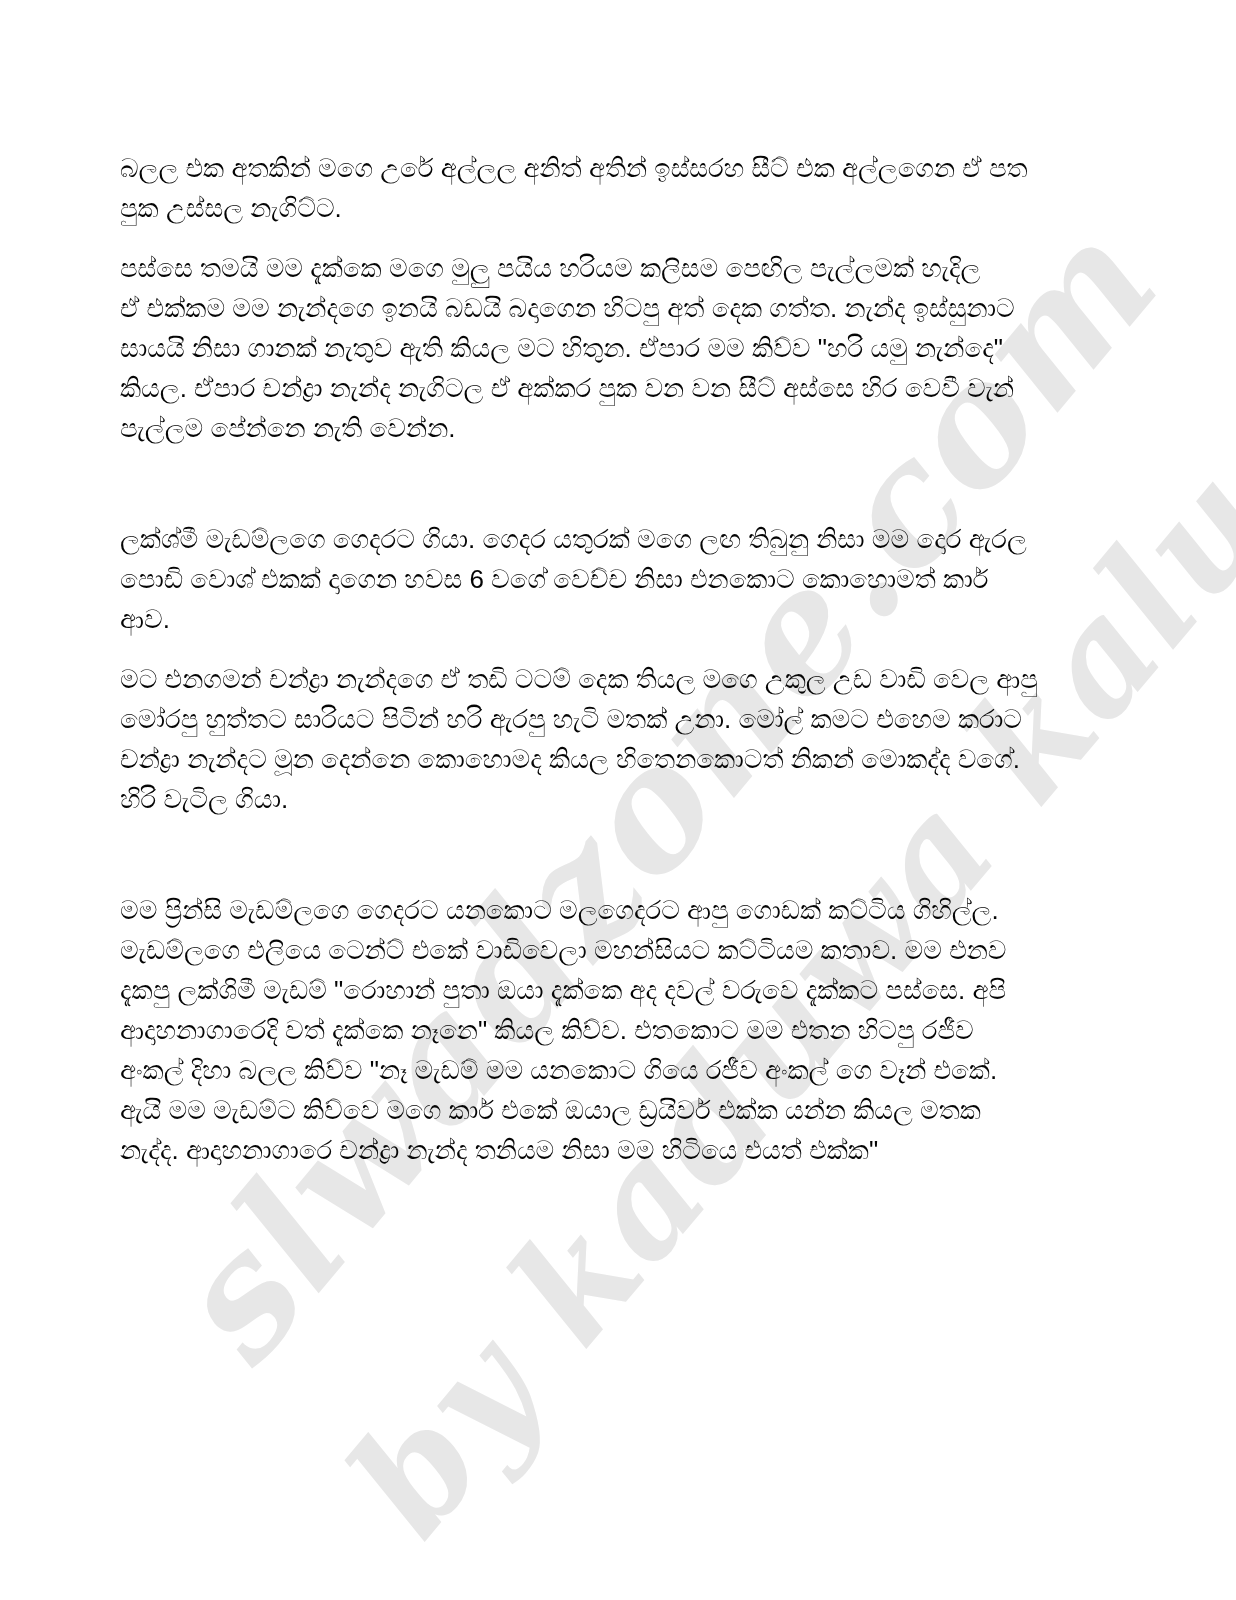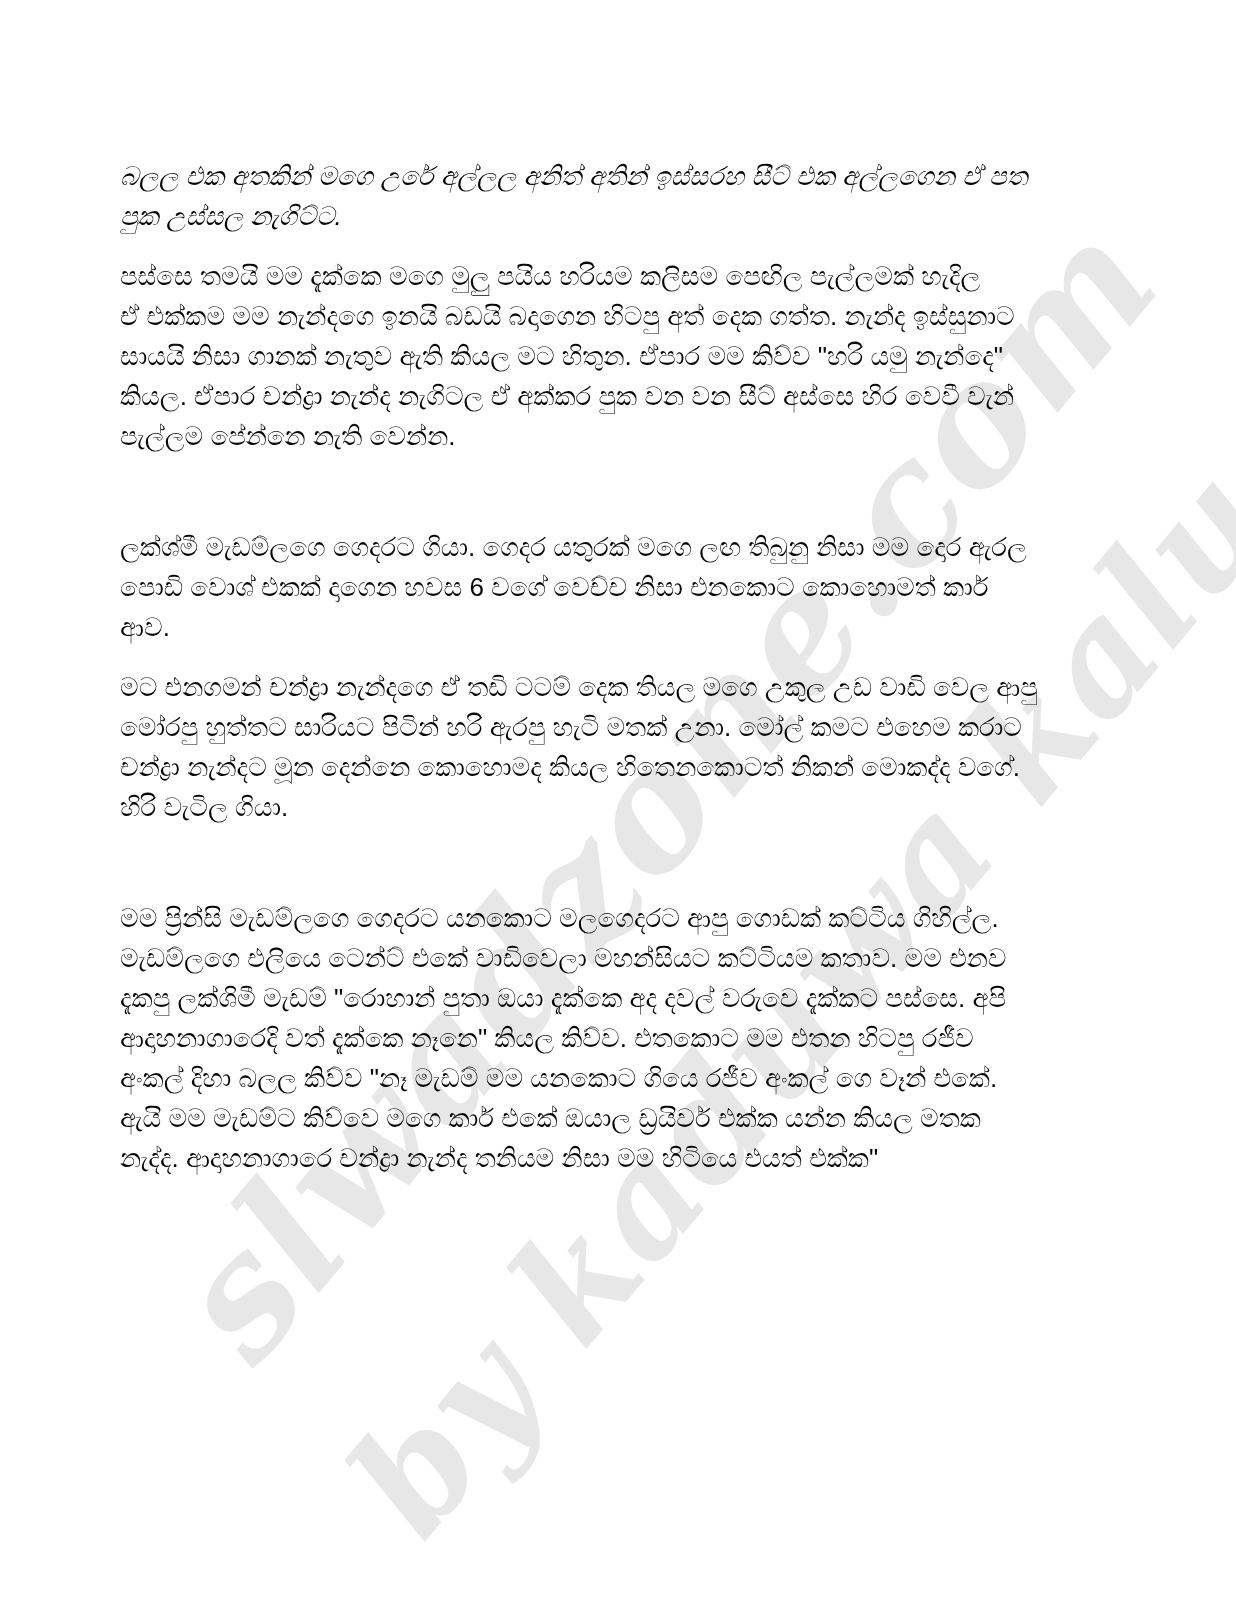--- a/index.html
+++ b/index.html
@@ -47,22 +47,21 @@
     right: 118px;
     color: #050505;
     font-family: "Liberation Sans", sans-serif;
     font-size: 26px;
     line-height: 40px;
   }
   .para {
     margin: 20px 0 0 0;
   }
   .para:first-child {
-    margin-top: 16px;
-    font-style: italic;
+    margin-top: 8px;
   }
   
   .para:nth-child(3),
   .para:nth-child(5) {
     margin-top: 71px;
   }
   .line {
     white-space: pre;
   }
 </style>

